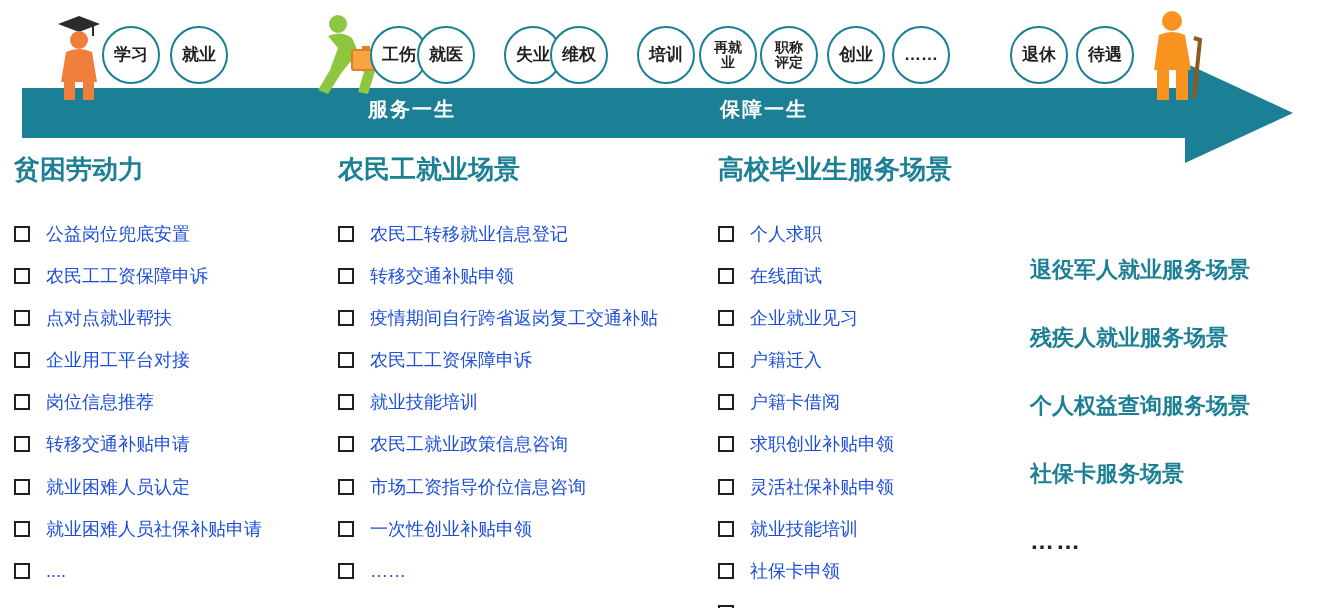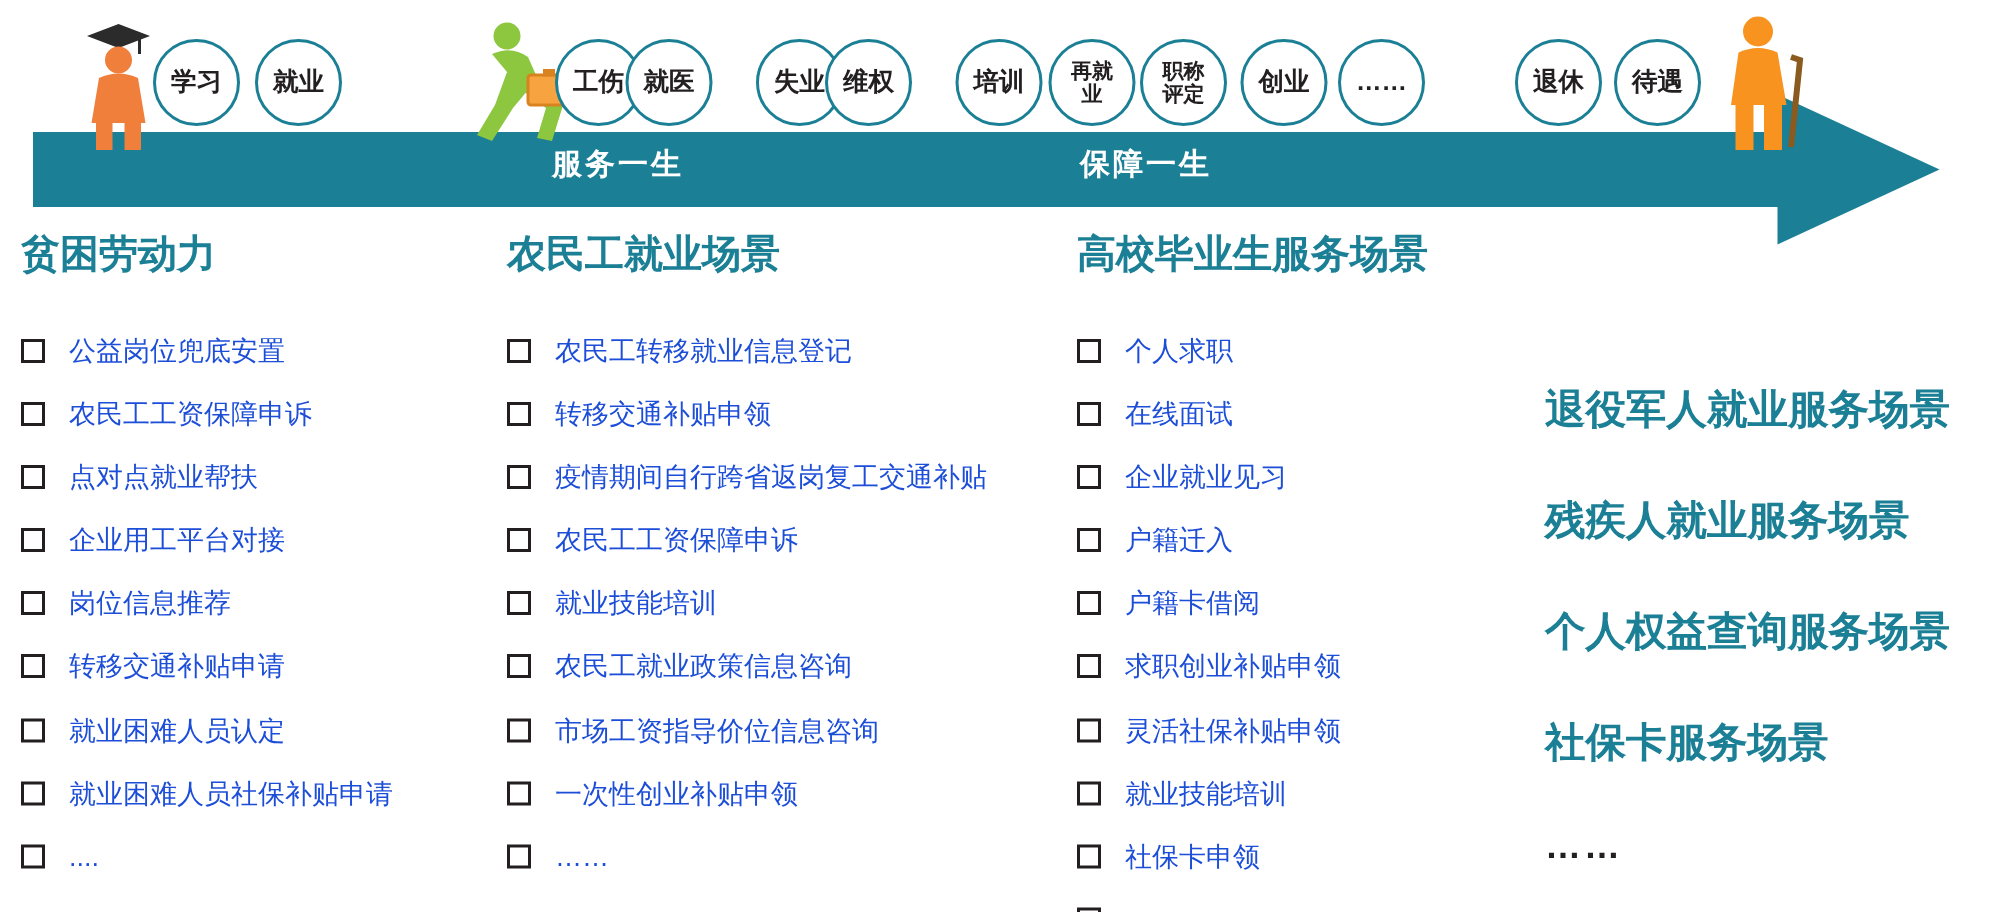--- a/index.html
+++ b/index.html
@@ -124,21 +124,21 @@
   #col3 { left: 718px; width: 300px; }
 
   
   #right-list {
     position: absolute;
     left: 1030px;
     top: 255px;
     width: 290px;
   }
   #right-list .r-item {
-    font-size: 27px;
+    font-size: 22px;
     font-weight: bold;
     color: #1b7f95;
     margin-bottom: 38px;
     white-space: nowrap;
   }
   #right-list .r-ellipsis {
     font-size: 24px;
     font-weight: bold;
     color: #231f20;
     letter-spacing: 2px;

